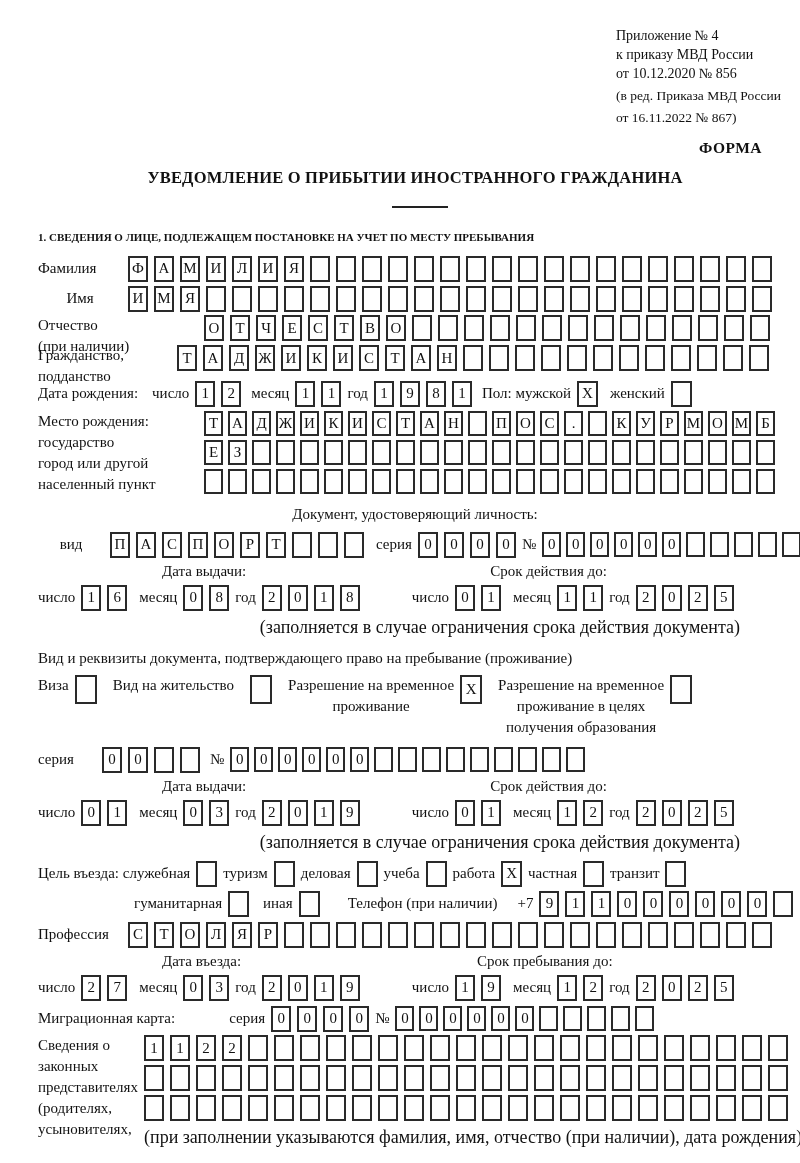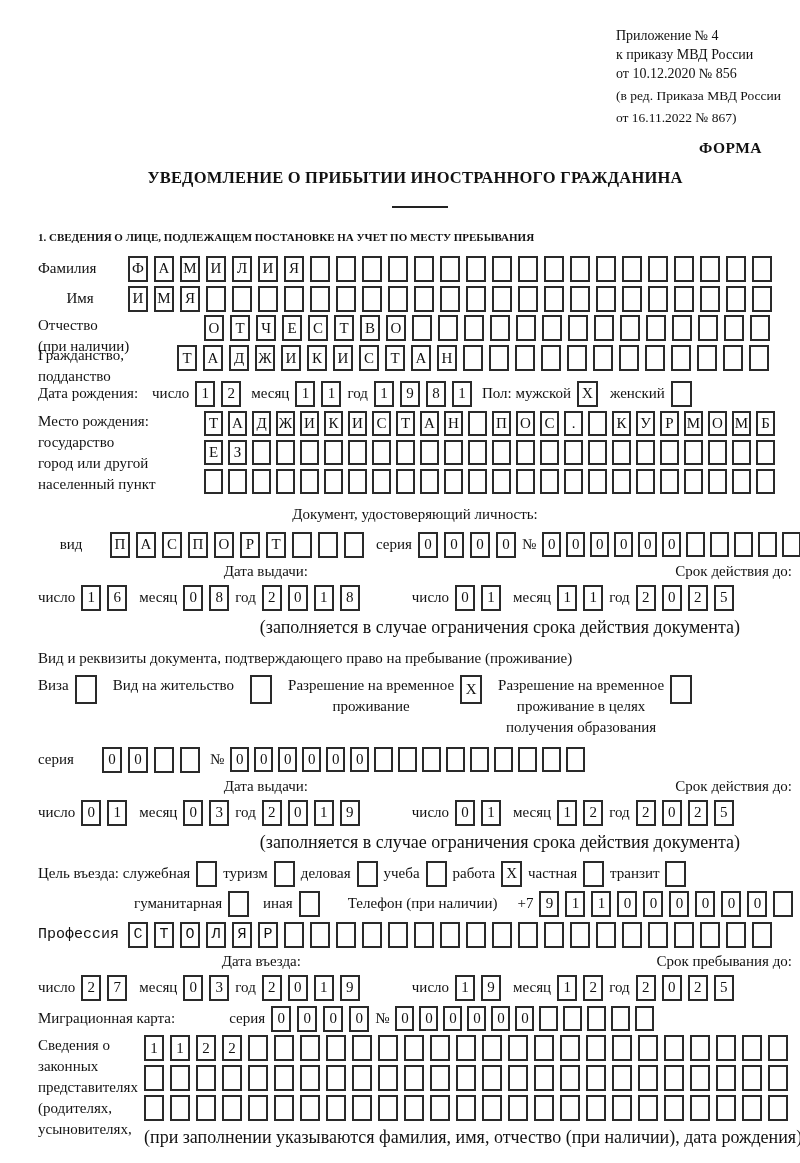--- a/index.html
+++ b/index.html
@@ -13,21 +13,21 @@
 
   .title { text-align:center; font-weight:bold; font-size:16.5px; line-height:25px; margin-top:8px; letter-spacing:.2px; }
   .underline-blank { display:inline-block; width:56px; height:13px; border-bottom:2px solid #222; margin-left:10px; }
 
   .section { font-weight:bold; font-size:11px; margin-top:16px; margin-bottom:12px; }
 
   .frow { display:flex; align-items:center; gap:6px; margin-bottom:3px; font-size:15px; min-height:27px; }
   .frow.top { align-items:flex-start; }
   .frow.center { justify-content:center; }
   .frow.right { justify-content:flex-end; padding-right:52px; }
-  .frow.heads { min-height:18px; margin-bottom:2px; margin-top:1px;justify-content:space-between; }
+  .frow.heads { min-height:18px; margin-bottom:2px; margin-top:1px; }
 
   .flabel { white-space:nowrap; line-height:21px; }
   .small { font-size:18px; }
   .bold { font-weight:normal; }
 
   .labelcol { flex:none; line-height:21px; }
   .labelcol.hang { height:26px; overflow:visible; }
   .labelline { white-space:nowrap; }
 
   .boxgroup { display:flex; gap:6px; flex:none; }
@@ -507,21 +507,21 @@
           <div class="cell">1</div>
           <div class="cell">0</div>
           <div class="cell">0</div>
           <div class="cell">0</div>
           <div class="cell">0</div>
           <div class="cell">0</div>
           <div class="cell">0</div>
           <div class="cell"></div>
         </div>
       </div>
-      <div class="frow" style="margin-top: 4px; font-family: Liberation Mono, monospace;">
+      <div class="frow" style="margin-top: 4px;">
         <span class="flabel" style="min-width: 84px;">Профессия</span>
         <div class="boxgroup">
           <div class="cell">С</div>
           <div class="cell">Т</div>
           <div class="cell">О</div>
           <div class="cell">Л</div>
           <div class="cell">Я</div>
           <div class="cell">Р</div>
           <div class="cell"></div>
           <div class="cell"></div>

